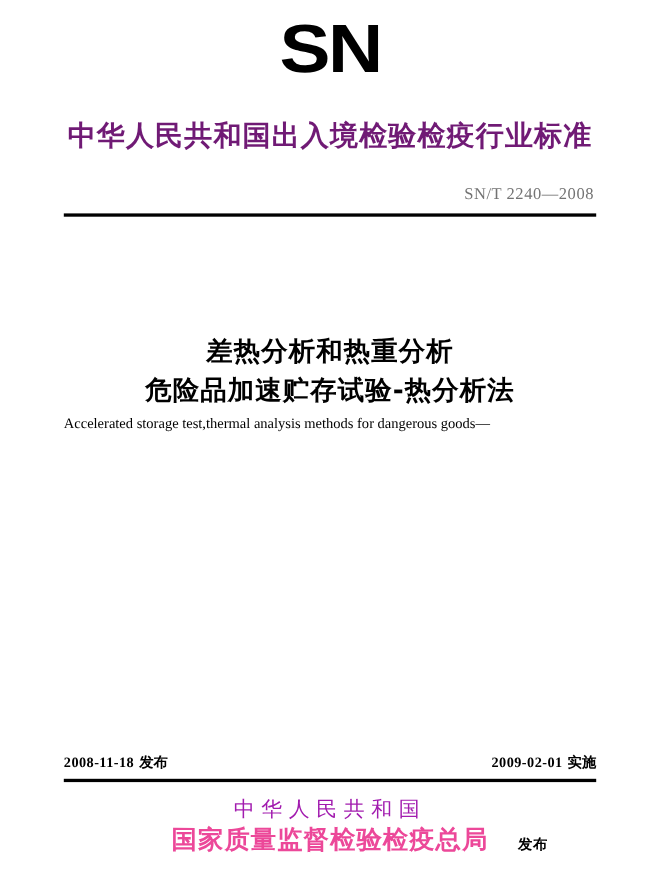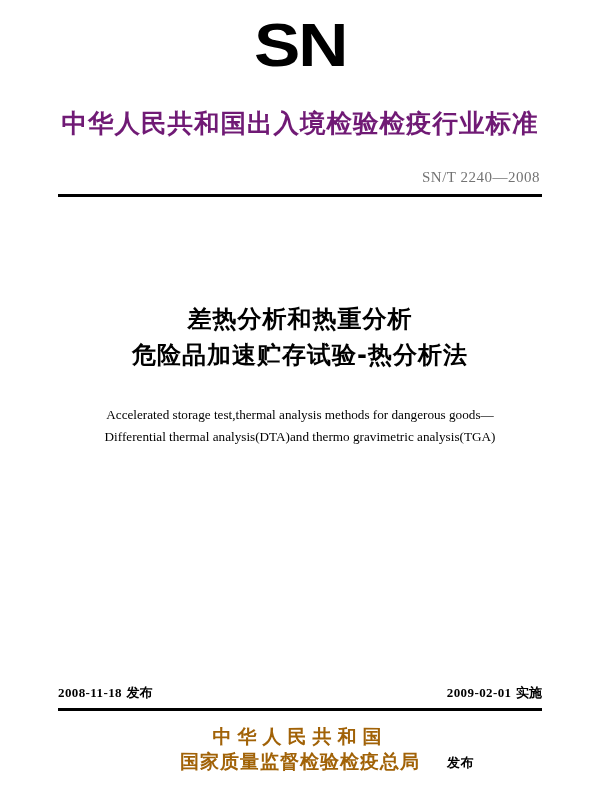--- a/index.html
+++ b/index.html
@@ -71,22 +71,21 @@
   }
   .main-title .line {
     font-family: "DejaVu Sans", sans-serif;
     font-weight: bold;
     font-size: 24px;
     letter-spacing: 1px;
     line-height: 1.52;
     color: #000;
   }
   .en-title {
-    margin-top: 30px;
-    text-align: center;
+    text-align: left;
   }
   .en-title .line {
     font-family: "Liberation Serif", serif;
     font-size: 13.2px;
     line-height: 1.68;
     color: #000;
   }
   
   .dates {
     position: absolute;
@@ -122,33 +121,33 @@
     top: 724px;
     text-align: center;
   }
   .issuer-inner {
     display: inline-block;
     position: relative;
     white-space: nowrap;
   }
   .issuer .l1 {
     font-family: "DejaVu Sans", sans-serif;
-    font-weight: bold;
+    font-weight: normal;
     font-size: 19px;
     letter-spacing: 6px;
     line-height: 1.32;
-    color: #a16207;
+    color: #a21caf;
   }
   .issuer .l2 {
     font-family: "DejaVu Sans", sans-serif;
     font-weight: bold;
-    font-size: 19px;
+    font-size: 23px;
     letter-spacing: 1px;
     line-height: 1.32;
-    color: #a16207;
+    color: #ec4899;
   }
   .issuer .publish {
     position: absolute;
     right: -54px;
     bottom: 2px;
     font-family: "DejaVu Sans", sans-serif;
     font-weight: bold;
     font-size: 13px;
     letter-spacing: 0.5px;
     color: #000;
@@ -169,21 +168,20 @@
 
   <div class="rule-top"></div>
 
   <div class="main-title">
     <div class="line">差热分析和热重分析</div>
     <div class="line">危险品加速贮存试验-热分析法</div>
   </div>
 
   <div class="en-title">
     <div class="line">Accelerated storage test,thermal analysis methods for dangerous goods—</div>
-    <div class="line">Differential thermal analysis(DTA)and thermo gravimetric analysis(TGA)</div>
   </div>
 
   <div class="dates">
     <div>
       <span class="date-num">2008-11-18</span>
       <span>发布</span>
     </div>
     <div>
       <span class="date-num">2009-02-01</span>
       <span>实施</span>

